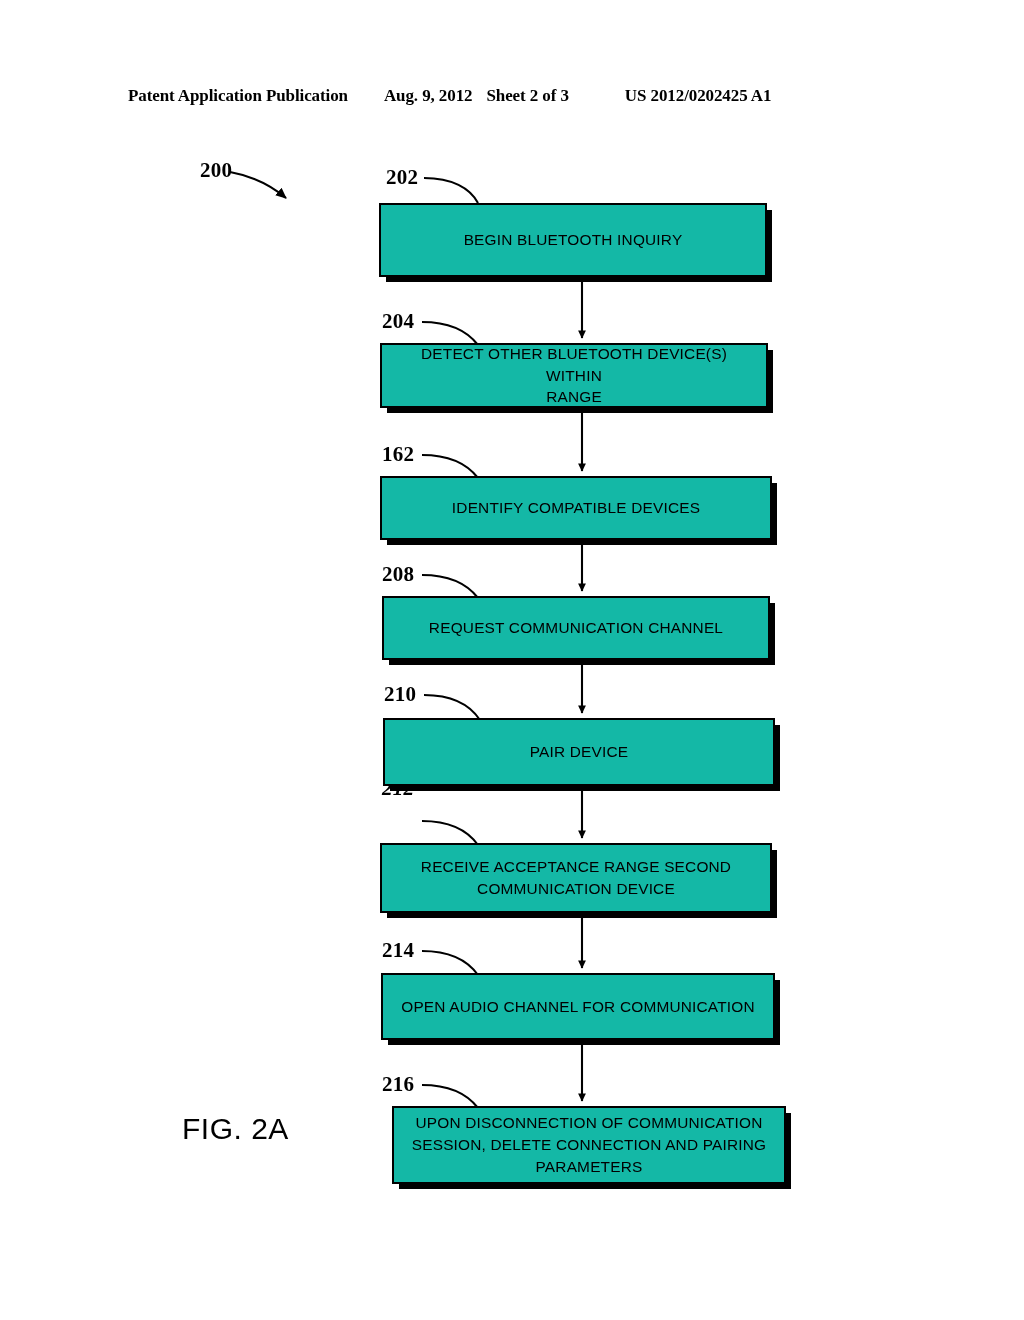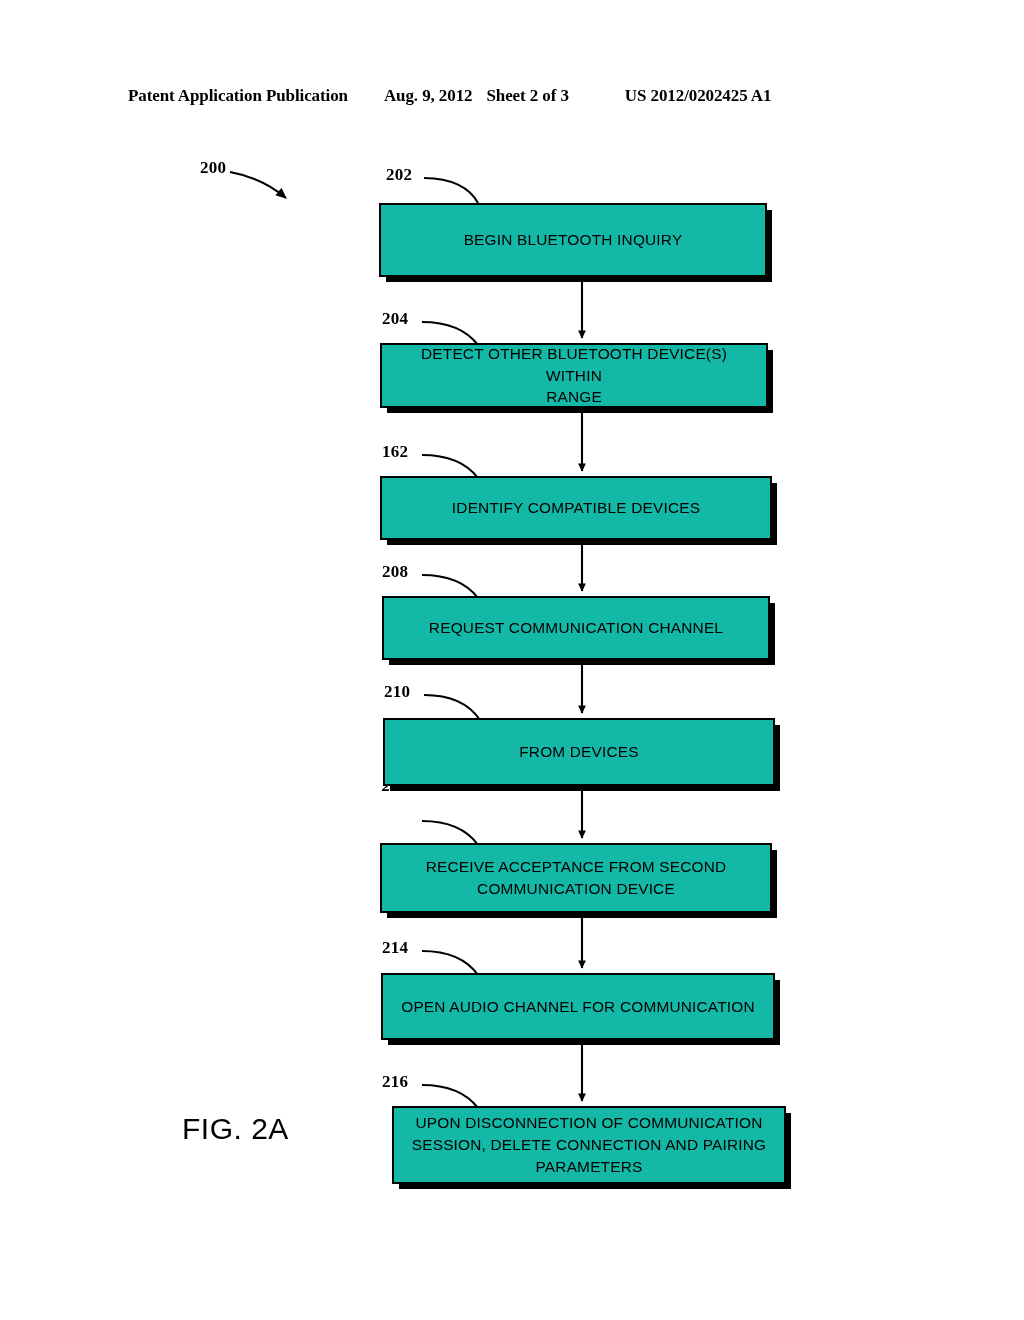--- a/index.html
+++ b/index.html
@@ -65,21 +65,21 @@
     color: #000;
     padding: 0 10px;
     white-space: pre-line;
   }
 
   
   .ref-num {
     position: absolute;
     font-family: "Liberation Serif", serif;
     font-weight: bold;
-    font-size: 17px;
+    font-size: 21px;
     letter-spacing: 0.3px;
     color: #000;
     white-space: nowrap;
   }
 
   
   .fig-caption {
     position: absolute;
     left: 182px;
     top: 1112px;
@@ -152,25 +152,25 @@
 
 <div class="node" style="left:380px; top:476px; width:392px; height:64px;">
   <span class="node-label">IDENTIFY COMPATIBLE DEVICES</span>
 </div>
 
 <div class="node" style="left:382px; top:596px; width:388px; height:64px;">
   <span class="node-label">REQUEST COMMUNICATION CHANNEL</span>
 </div>
 
 <div class="node" style="left:383px; top:718px; width:392px; height:68px;">
-  <span class="node-label">FROM DEVICES</span>
+  <span class="node-label">PAIR DEVICE</span>
 </div>
 
 <div class="node" style="left:380px; top:843px; width:392px; height:70px;">
-  <span class="node-label">RECEIVE ACCEPTANCE FROM SECOND
+  <span class="node-label">RECEIVE ACCEPTANCE RANGE SECOND
 COMMUNICATION DEVICE</span>
 </div>
 
 <div class="node" style="left:381px; top:973px; width:394px; height:67px;">
   <span class="node-label">OPEN AUDIO CHANNEL FOR COMMUNICATION</span>
 </div>
 
 <div class="node" style="left:381px; top:1106px; width:394px; height:78px;margin-left:11px;">
   <span class="node-label">UPON DISCONNECTION OF COMMUNICATION
 SESSION, DELETE CONNECTION AND PAIRING

